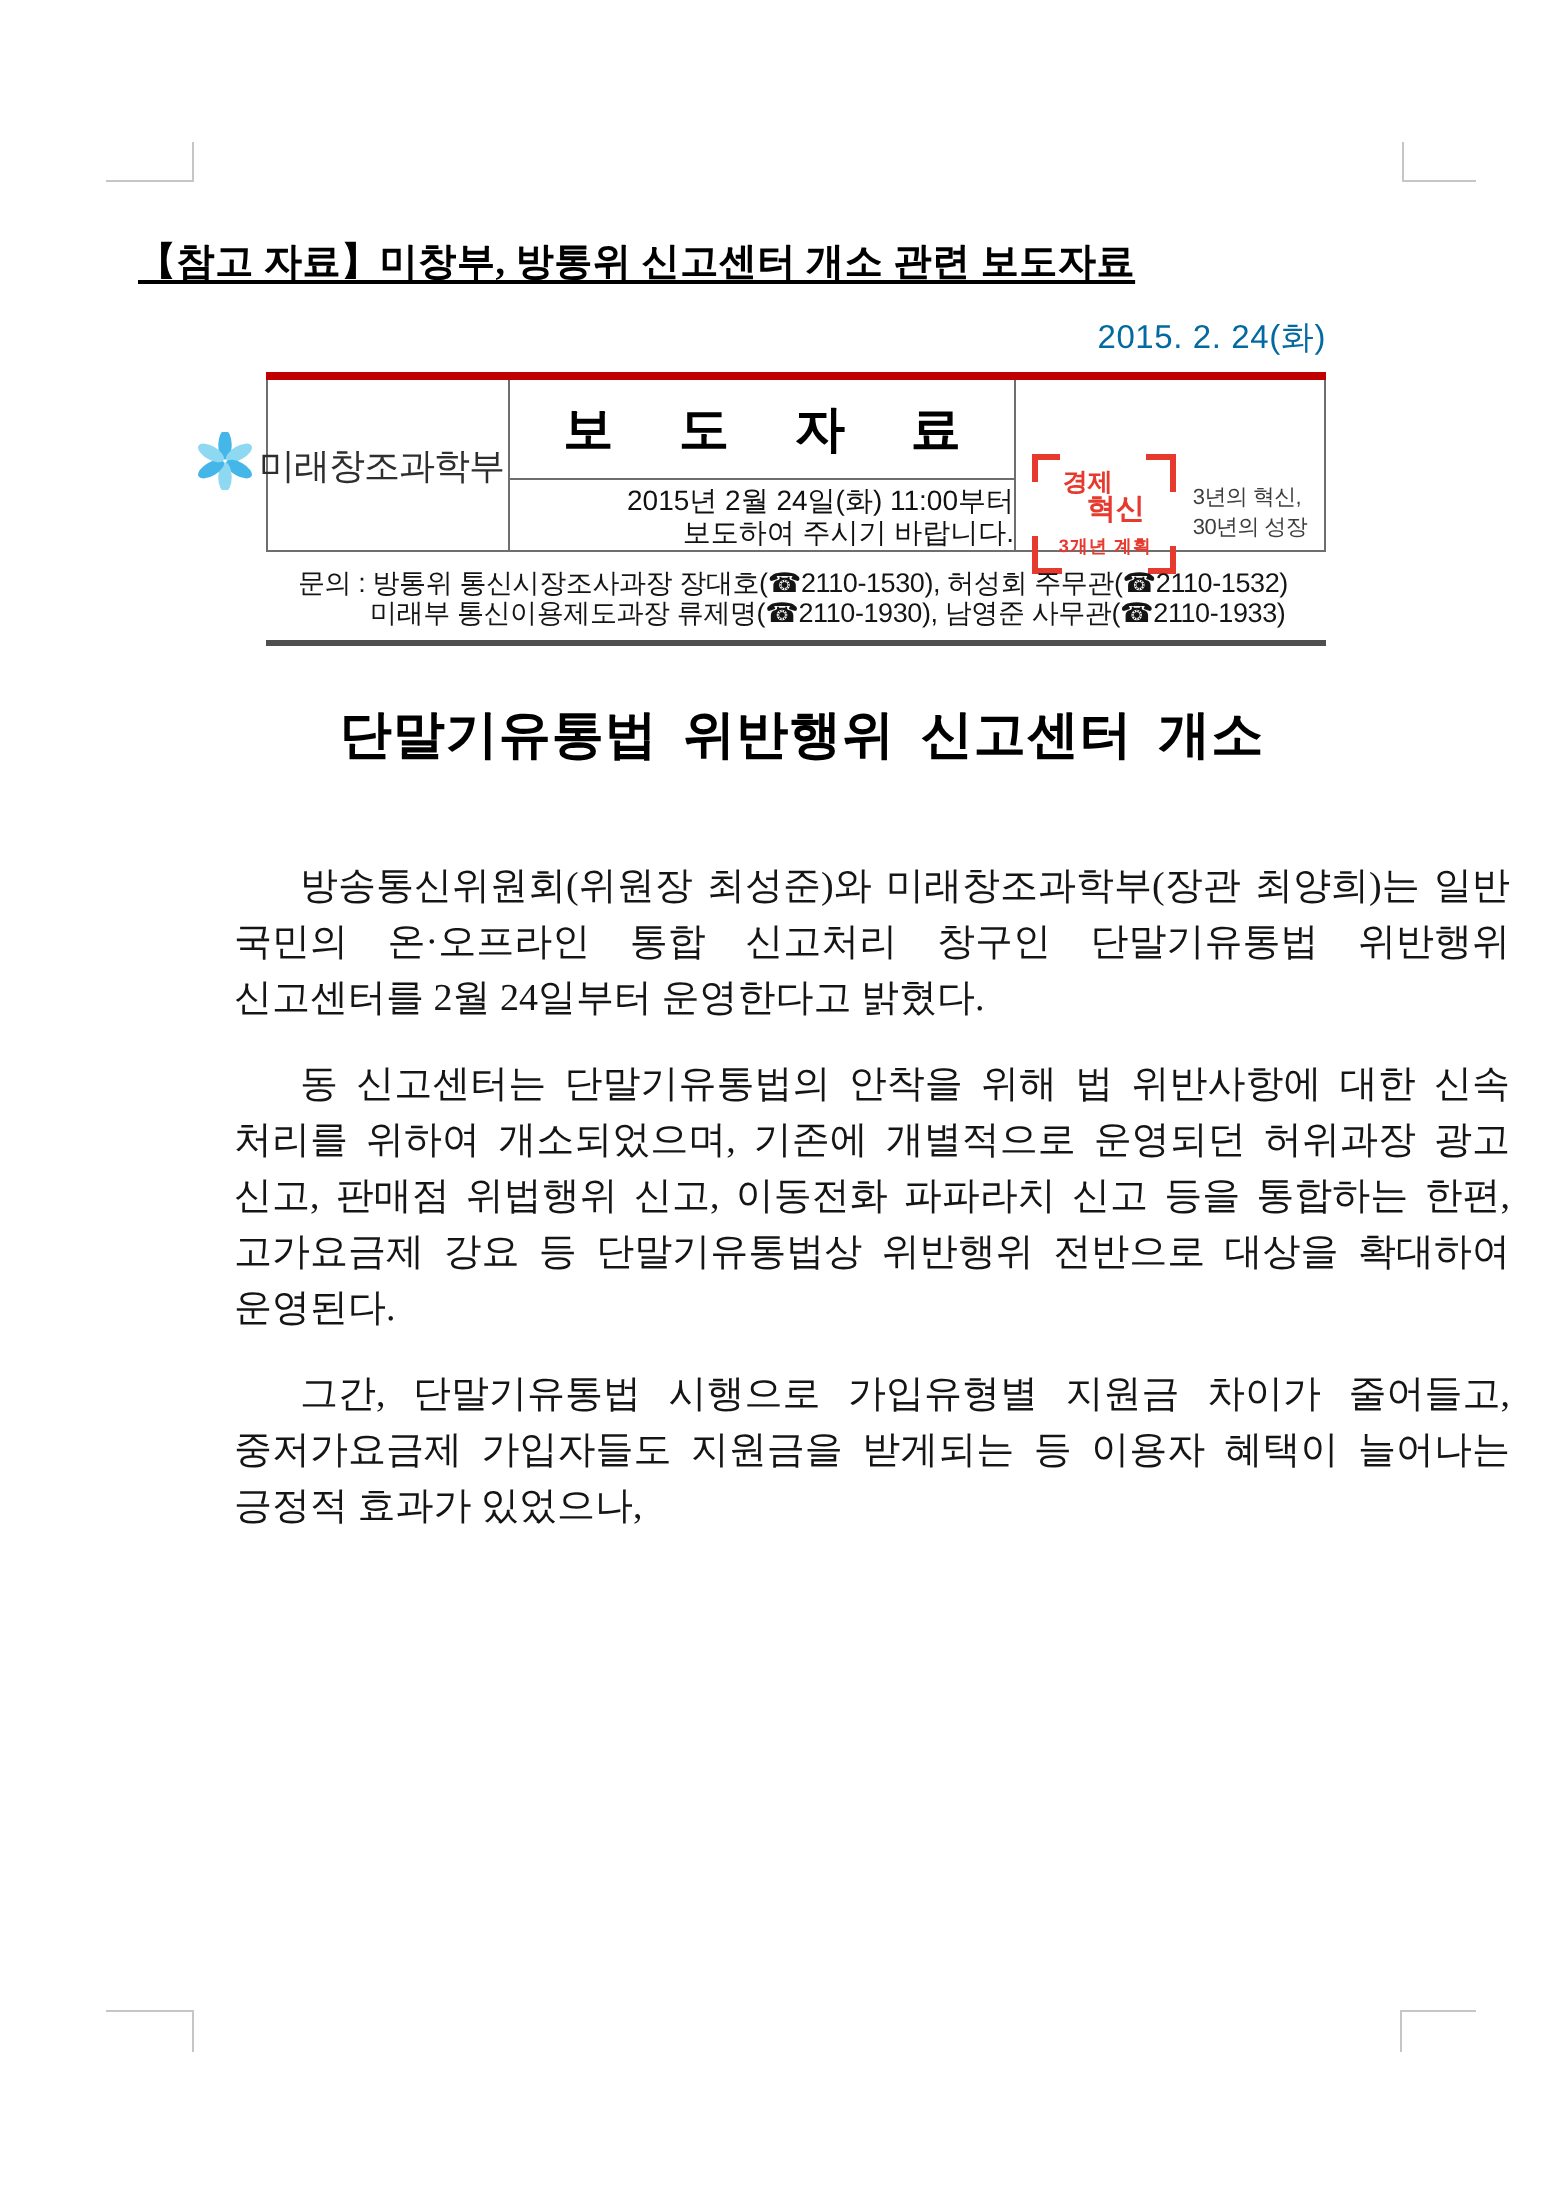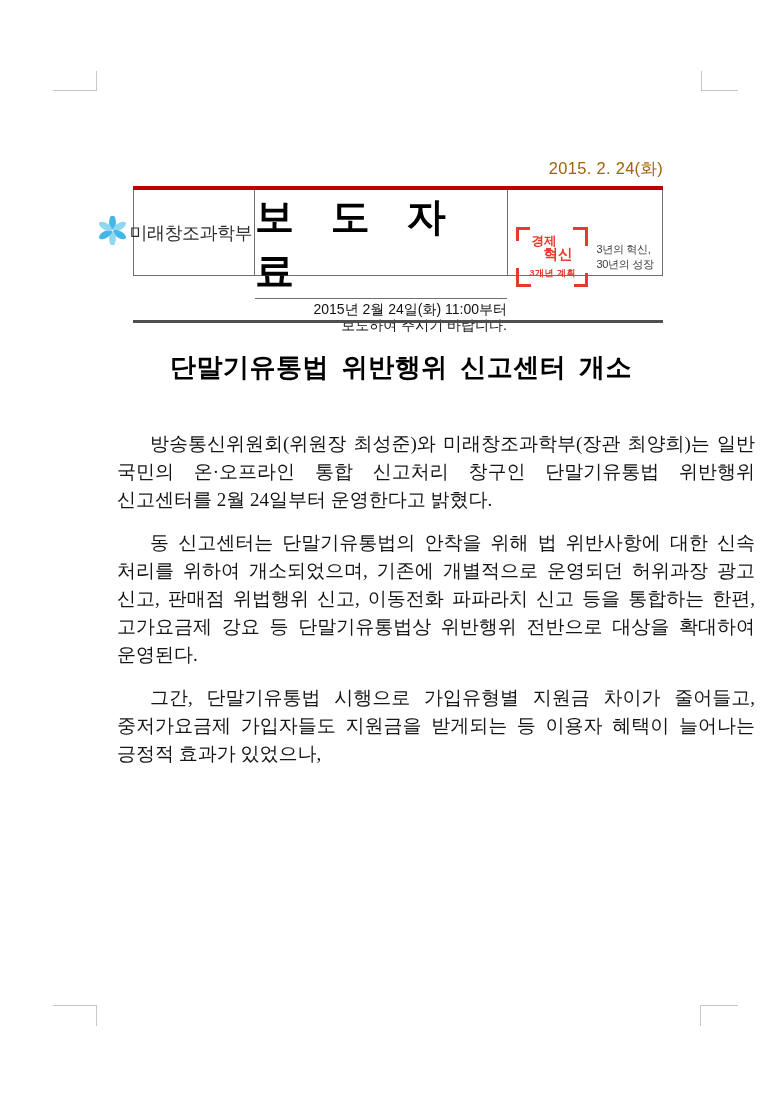--- a/index.html
+++ b/index.html
@@ -16,36 +16,36 @@
   .crop-bl{left:53px;top:1005px;width:43px;height:20px;border-right:1.5px solid var(--crop-gray);border-top:1.5px solid var(--crop-gray);}
   .crop-br{left:700px;top:1005px;width:37px;height:20px;border-left:1.5px solid var(--crop-gray);border-top:1.5px solid var(--crop-gray);}
 
   .ref-title{
     position:absolute;left:69px;top:118px;width:660px;
     font-family:"Liberation Serif","DejaVu Serif",serif;
     font-size:19px;font-weight:bold;letter-spacing:0.3px;color:#000;
     text-decoration:underline;text-underline-offset:3px;text-decoration-thickness:1.5px;
   }
   .date-line{
-    position:absolute;right:111px;top:158px;font-size:16.5px;color:#a16207;letter-spacing:0.3px;
+    position:absolute;right:111px;top:158px;font-size:16.5px;color:#0369a1;letter-spacing:0.3px;
   }
 
   
   .header-wrap{position:absolute;left:133px;top:186px;width:530px;}
   .red-rule{height:4px;background:var(--accent-red);}
   .hdr-table{display:flex;height:86px;border:1px solid var(--border-gray);border-top:none;box-sizing:border-box;background:#fff;}
   .cell-orgs{width:121px;border-right:1px solid var(--border-gray);box-sizing:border-box;display:flex;flex-direction:row;justify-content:flex-end;padding:3px 2px 3px 4px;}
   .org-row{display:flex;align-items:center;gap:3px;}
   .org-kcc-name{font-size:12.5px;font-weight:bold;color:#000;letter-spacing:-0.7px;white-space:nowrap;}
   .org-kcc-sub-wrap{height:6px;overflow:visible;}
   .org-kcc-sub{font-size:10px;transform:scale(0.40);transform-origin:0 0;color:var(--kcc-red);white-space:nowrap;letter-spacing:0;}
   .org-msip-name{font-size:18px;color:#2e2e2e;letter-spacing:-0.5px;white-space:nowrap;}
 
   .cell-doc{width:253px;border-right:1px solid var(--border-gray);box-sizing:border-box;display:flex;flex-direction:column;}
-  .doc-type{flex:1;display:flex;align-items:center;justify-content:center;font-size:39px;font-weight:bold;color:#000;}
+  .doc-type{flex:1;display:flex;align-items:center;justify-content:center;font-size:25px;font-weight:bold;color:#000;}
   .doc-type span{letter-spacing:13px;margin-right:-13px;}
   .embargo{border-top:1px solid var(--border-gray);text-align:right;font-size:14px;line-height:16px;padding:2px 0 1px;color:#111;}
 
   .cell-badge{flex:1;display:flex;align-items:center;justify-content:center;gap:8px;margin-top:48px;}
   .badge{position:relative;width:72px;height:60px;color:var(--badge-red);}
   .badge .br{position:absolute;}
   .badge .br-tl{left:0;top:0;width:11px;height:11px;border-left:3px solid;border-top:3px solid;}
   .badge .br-tr{right:0;top:0;width:12px;height:16px;border-right:3px solid;border-top:3px solid;}
   .badge .br-bl{left:0;bottom:0;width:12px;height:16px;border-left:3px solid;border-bottom:3px solid;}
   .badge .br-br{right:0;bottom:0;width:11px;height:11px;border-right:3px solid;border-bottom:3px solid;}
@@ -76,20 +76,21 @@
 </head>
 <body>
 
 <div id="page">
 
   <div class="crop crop-tl"></div>
   <div class="crop crop-tr"></div>
   <div class="crop crop-bl"></div>
   <div class="crop crop-br"></div>
 
+  <div class="ref-title">【참고 자료】미창부, 방통위 신고센터 개소 관련 보도자료</div>
 
   <div class="date-line">2015. 2. 24(화)</div>
 
   <div class="header-wrap">
     <div class="red-rule"></div>
     <div class="hdr-table">
 
       <div class="cell-orgs">
         <div class="org-row">
           <span>
@@ -142,20 +143,24 @@
         </div>
         <div class="badge-tags">
           <div>3년의 혁신,</div>
           <div>30년의 성장</div>
         </div>
       </div>
 
     </div>
   </div>
 
+  <div class="contact">
+    <div class="l1">문의 : 방통위 통신시장조사과장 장대호(☎2110-1530), 허성회 주무관(☎2110-1532)</div>
+    <div class="l2">미래부 통신이용제도과장 류제명(☎2110-1930), 남영준 사무관(☎2110-1933)</div>
+  </div>
 
   <div class="dark-rule"></div>
 
   <div class="main-title">단말기유통법 위반행위 신고센터 개소</div>
 
   <div class="body-text serif">
       <p>방송통신위원회(위원장 최성준)와 미래창조과학부(장관 최양희)는 일반 국민의 온·오프라인 통합 신고처리 창구인 단말기유통법 위반행위 신고센터를 2월 24일부터 운영한다고 밝혔다.</p>
       <p>동 신고센터는 단말기유통법의 안착을 위해 법 위반사항에 대한 신속 처리를 위하여 개소되었으며, 기존에 개별적으로 운영되던 허위과장 광고 신고, 판매점 위법행위 신고, 이동전화 파파라치 신고 등을 통합하는 한편, 고가요금제 강요 등 단말기유통법상 위반행위 전반으로 대상을 확대하여 운영된다.</p>
       <p>그간, 단말기유통법 시행으로 가입유형별 지원금 차이가 줄어들고, 중저가요금제 가입자들도 지원금을 받게되는 등 이용자 혜택이 늘어나는 긍정적 효과가 있었으나,</p>
     </div>

